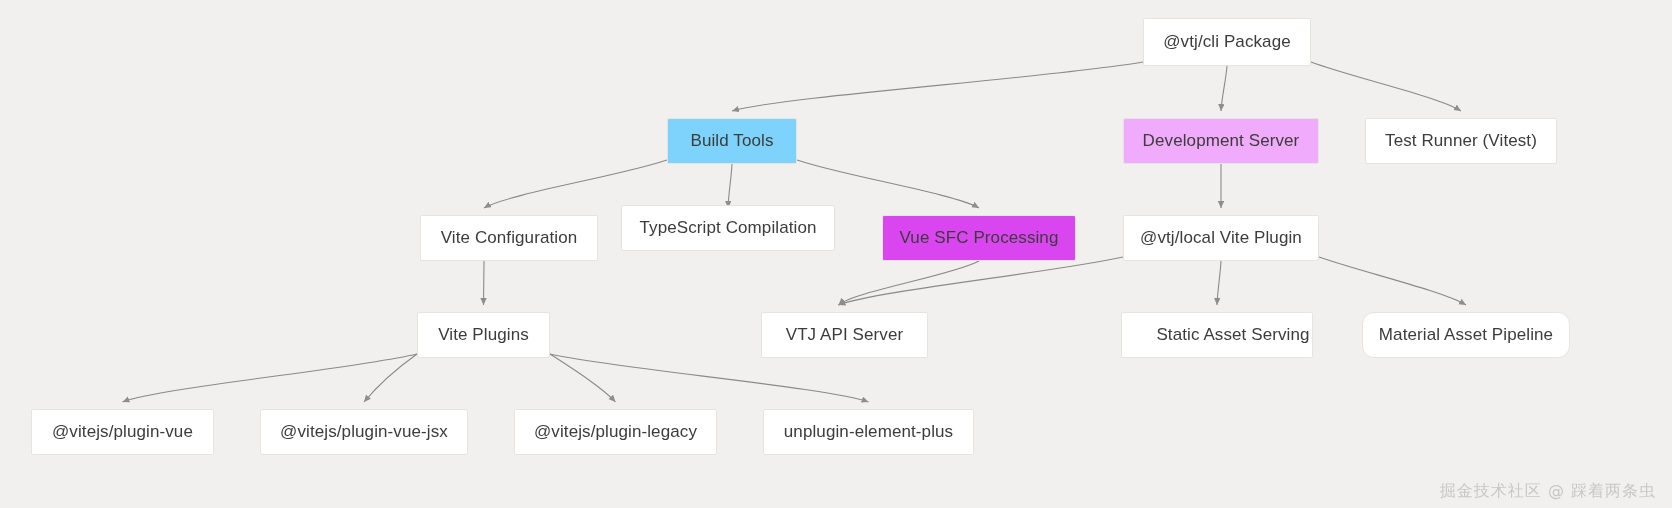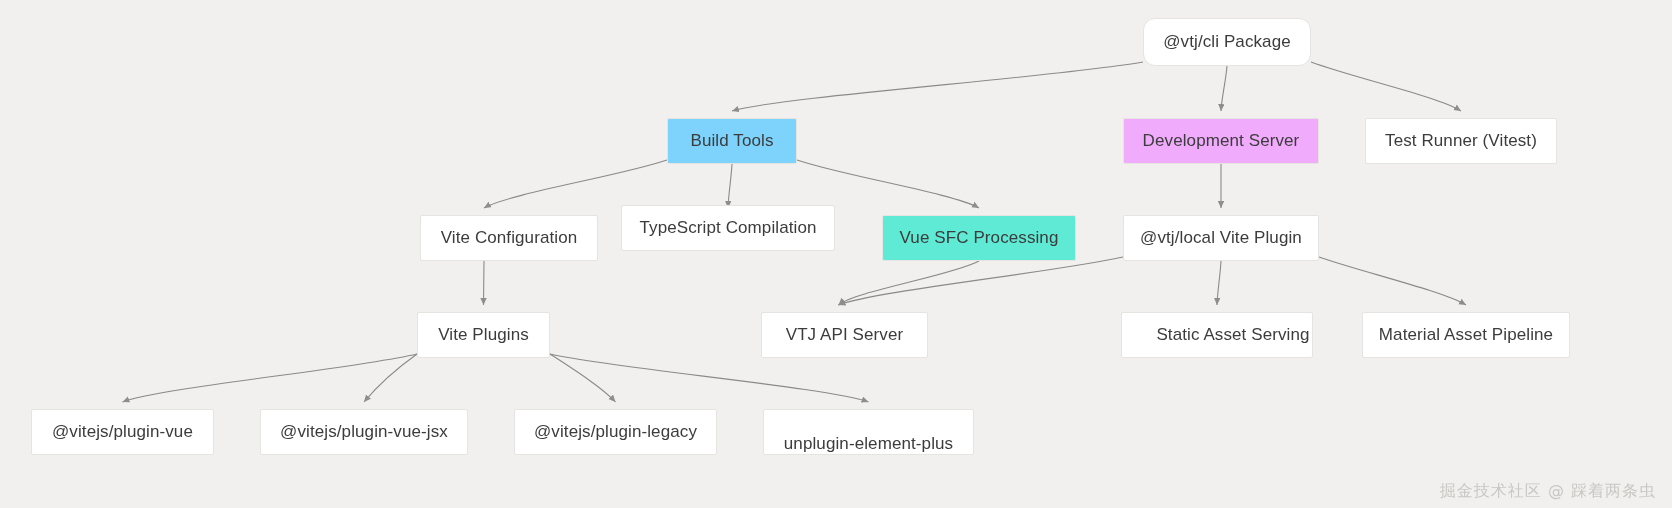--- a/index.html
+++ b/index.html
@@ -61,64 +61,64 @@
         <path d="M 1221 261 C 1220.28 275.08, 1217.4 291.8, 1217 305" stroke="#8a8a8a" stroke-width="1.1" fill="none" marker-end="url(#arrowhead)"></path>
         <path d="M 1319 257 C 1363.1 272.36, 1441.5 290.6, 1466 305" stroke="#8a8a8a" stroke-width="1.1" fill="none" marker-end="url(#arrowhead)"></path>
         <path d="M 417 354 C 352.02 369.36, 158.6 387.6, 122.5 402" stroke="#8a8a8a" stroke-width="1.1" fill="none" marker-end="url(#arrowhead)"></path>
         <path d="M 417 354 C 395.49 369.36, 375.95 387.6, 364 402" stroke="#8a8a8a" stroke-width="1.1" fill="none" marker-end="url(#arrowhead)"></path>
         <path d="M 550 354 C 573.76 369.36, 602.3 387.6, 615.5 402" stroke="#8a8a8a" stroke-width="1.1" fill="none" marker-end="url(#arrowhead)"></path>
         <path d="M 550 354 C 619.3 369.36, 830 387.6, 868.5 402" stroke="#8a8a8a" stroke-width="1.1" fill="none" marker-end="url(#arrowhead)"></path>
       </g>
   </svg>
 
   <div id="nodes-layer">
-      <div class="node" style="left: 1143px; top: 18px; width: 168px; height: 48px; background: rgb(255, 255, 255); border-color: rgb(230, 228, 224); color: rgb(60, 60, 60); border-radius: 12px;">
+      <div class="node" style="left: 1143px; top: 18px; width: 168px; height: 48px; background: rgb(255, 255, 255); border-color: rgb(230, 228, 224); color: rgb(60, 60, 60);">
         <span class="node-label">@vtj/cli Package</span>
       </div>
       <div class="node" style="left: 667px; top: 118px; width: 130px; height: 46px; background: #7dd3fc; border-color: rgb(230, 228, 224); color: rgb(60, 60, 60);">
         <span class="node-label">Build Tools</span>
       </div>
       <div class="node" style="left: 1123px; top: 118px; width: 196px; height: 46px; background: #f0abfc; border-color: rgb(230, 228, 224); color: rgb(60, 60, 60);">
         <span class="node-label">Development Server</span>
       </div>
       <div class="node" style="left: 1365px; top: 118px; width: 192px; height: 46px; background: rgb(255, 255, 255); border-color: rgb(230, 228, 224); color: rgb(60, 60, 60);">
         <span class="node-label">Test Runner (Vitest)</span>
       </div>
       <div class="node" style="left: 395px; top: 215px; width: 178px; height: 46px; background: rgb(255, 255, 255); border-color: rgb(230, 228, 224); color: rgb(60, 60, 60); margin-left: 25px;">
         <span class="node-label">Vite Configuration</span>
       </div>
       <div class="node" style="left: 621px; top: 205px; width: 214px; height: 46px; background: rgb(255, 255, 255); border-color: rgb(230, 228, 224); color: rgb(60, 60, 60);">
         <span class="node-label">TypeScript Compilation</span>
       </div>
-      <div class="node" style="left: 882px; top: 215px; width: 194px; height: 46px; background: #5eead4; border-color: rgb(230, 228, 224); color: rgb(60, 60, 60);">
+      <div class="node" style="left: 882px; top: 215px; width: 194px; height: 46px; background: #d946ef; border-color: rgb(230, 228, 224); color: rgb(60, 60, 60);">
         <span class="node-label">Vue SFC Processing</span>
       </div>
       <div class="node" style="left: 1123px; top: 215px; width: 196px; height: 46px; background: rgb(255, 255, 255); border-color: rgb(230, 228, 224); color: rgb(60, 60, 60);">
         <span class="node-label">@vtj/local Vite Plugin</span>
       </div>
       <div class="node" style="left: 417px; top: 312px; width: 133px; height: 46px; background: rgb(255, 255, 255); border-color: rgb(230, 228, 224); color: rgb(60, 60, 60);">
         <span class="node-label">Vite Plugins</span>
       </div>
       <div class="node" style="left: 761px; top: 312px; width: 167px; height: 46px; background: rgb(255, 255, 255); border-color: rgb(230, 228, 224); color: rgb(60, 60, 60);">
         <span class="node-label">VTJ API Server</span>
       </div>
       <div class="node" style="left: 1121px; top: 312px; width: 192px; height: 46px; background: rgb(255, 255, 255); border-color: rgb(230, 228, 224); color: rgb(60, 60, 60); padding-left: 32px;">
         <span class="node-label">Static Asset Serving</span>
       </div>
-      <div class="node" style="left: 1362px; top: 312px; width: 208px; height: 46px; background: rgb(255, 255, 255); border-color: rgb(230, 228, 224); color: rgb(60, 60, 60);">
+      <div class="node" style="left: 1362px; top: 312px; width: 208px; height: 46px; background: rgb(255, 255, 255); border-color: rgb(230, 228, 224); color: rgb(60, 60, 60); border-radius: 12px;">
         <span class="node-label">Material Asset Pipeline</span>
       </div>
       <div class="node" style="left: 31px; top: 409px; width: 183px; height: 46px; background: rgb(255, 255, 255); border-color: rgb(230, 228, 224); color: rgb(60, 60, 60);">
         <span class="node-label">@vitejs/plugin-vue</span>
       </div>
       <div class="node" style="left: 260px; top: 409px; width: 208px; height: 46px; background: rgb(255, 255, 255); border-color: rgb(230, 228, 224); color: rgb(60, 60, 60);">
         <span class="node-label">@vitejs/plugin-vue-jsx</span>
       </div>
       <div class="node" style="left: 514px; top: 409px; width: 203px; height: 46px; background: rgb(255, 255, 255); border-color: rgb(230, 228, 224); color: rgb(60, 60, 60);">
         <span class="node-label">@vitejs/plugin-legacy</span>
       </div>
-      <div class="node" style="left: 763px; top: 409px; width: 211px; height: 46px; background: rgb(255, 255, 255); border-color: rgb(230, 228, 224); color: rgb(60, 60, 60); align-items: flex-end;">
+      <div class="node" style="left: 763px; top: 409px; width: 211px; height: 46px; background: rgb(255, 255, 255); border-color: rgb(230, 228, 224); color: rgb(60, 60, 60);">
         <span class="node-label">unplugin-element-plus</span>
       </div>
     </div>
 
   <div id="watermark">掘金技术社区 @ 踩着两条虫</div>
 </div>
 
 </body></html>

